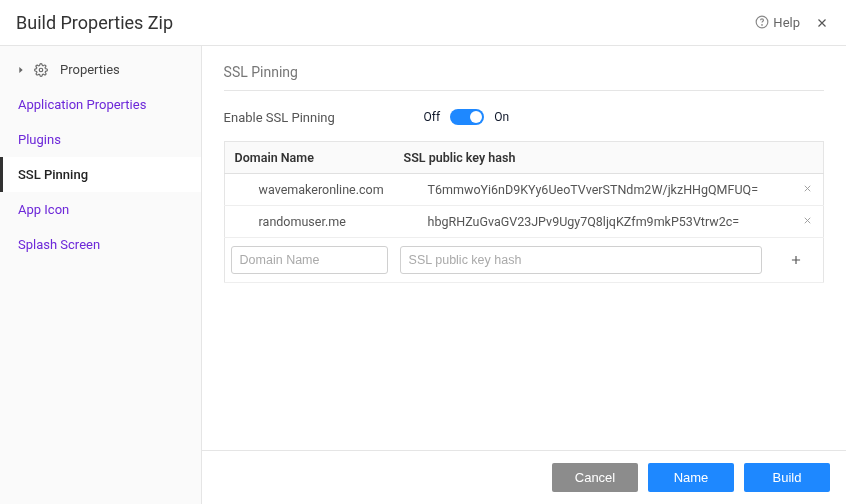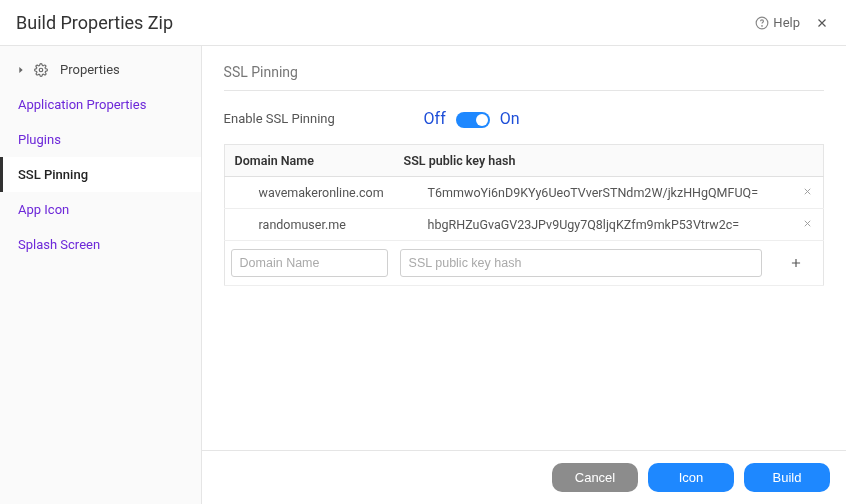--- a/index.html
+++ b/index.html
@@ -21,21 +21,21 @@
     border-bottom: 1px solid #e5e5e5;
   }
   .header-title {
     font-size: 18px;
     font-weight: 400;
     color: #333;
     flex: 1;
   }
   .help-link {
     display: flex;
-    align-items: center;
+    align-items: flex-start;
     color: #666;
     font-size: 13px;
     cursor: pointer;
     margin-right: 14px;
   }
   .help-link svg { margin-right: 4px; }
   .close-btn {
     width: 16px; height: 16px;
     cursor: pointer;
     color: #555;
@@ -96,24 +96,24 @@
     align-items:center;
     margin-bottom:16px;
   }
   .form-label {
     width:200px;
     font-size:13px;
     color:#555;
   }
   .toggle-wrap {
     display:flex;
-    align-items:flex-end;
+    align-items:center;
     gap:10px;
-    font-size:16px;
-    color:#1d4ed8;
+    font-size:12px;
+    color:#0f172a;
   }
   .toggle {
     position:relative;
     width:34px;height:16px;
     background:#1e88ff;
     border-radius:10px;
     cursor:pointer;
   }
   .toggle::after {
     content:"";
@@ -169,21 +169,21 @@
     padding:12px 16px;
     display:flex;
     justify-content:flex-end;
     gap:10px;
   }
   .btn {
     min-width:86px;
     padding:7px 18px;
     font-size:13px;
     border:none;
-    border-radius:10px;
+    border-radius:2px;
     cursor:pointer;
   }
   .btn-cancel { background:#8c8c8c; color:#fff; }
   .btn-primary { background:#1e88ff; color:#fff; }
 </style>
 </head>
 <body>
 
 <div class="header">
   <div class="header-title">Build Properties Zip</div>
@@ -265,17 +265,17 @@
                     <path d="M12 5v14M5 12h14"></path>
                   </svg>
                 </button></td>
           </tr>
         </tbody>
       </table>
     </div>
 
     <div class="footer">
       <button class="btn btn-cancel">Cancel</button>
-      <button class="btn btn-primary">Icon</button>
+      <button class="btn btn-primary">Name</button>
       <button class="btn btn-primary">Build</button>
     </div>
   </div>
 </div>
 
 </body></html>

